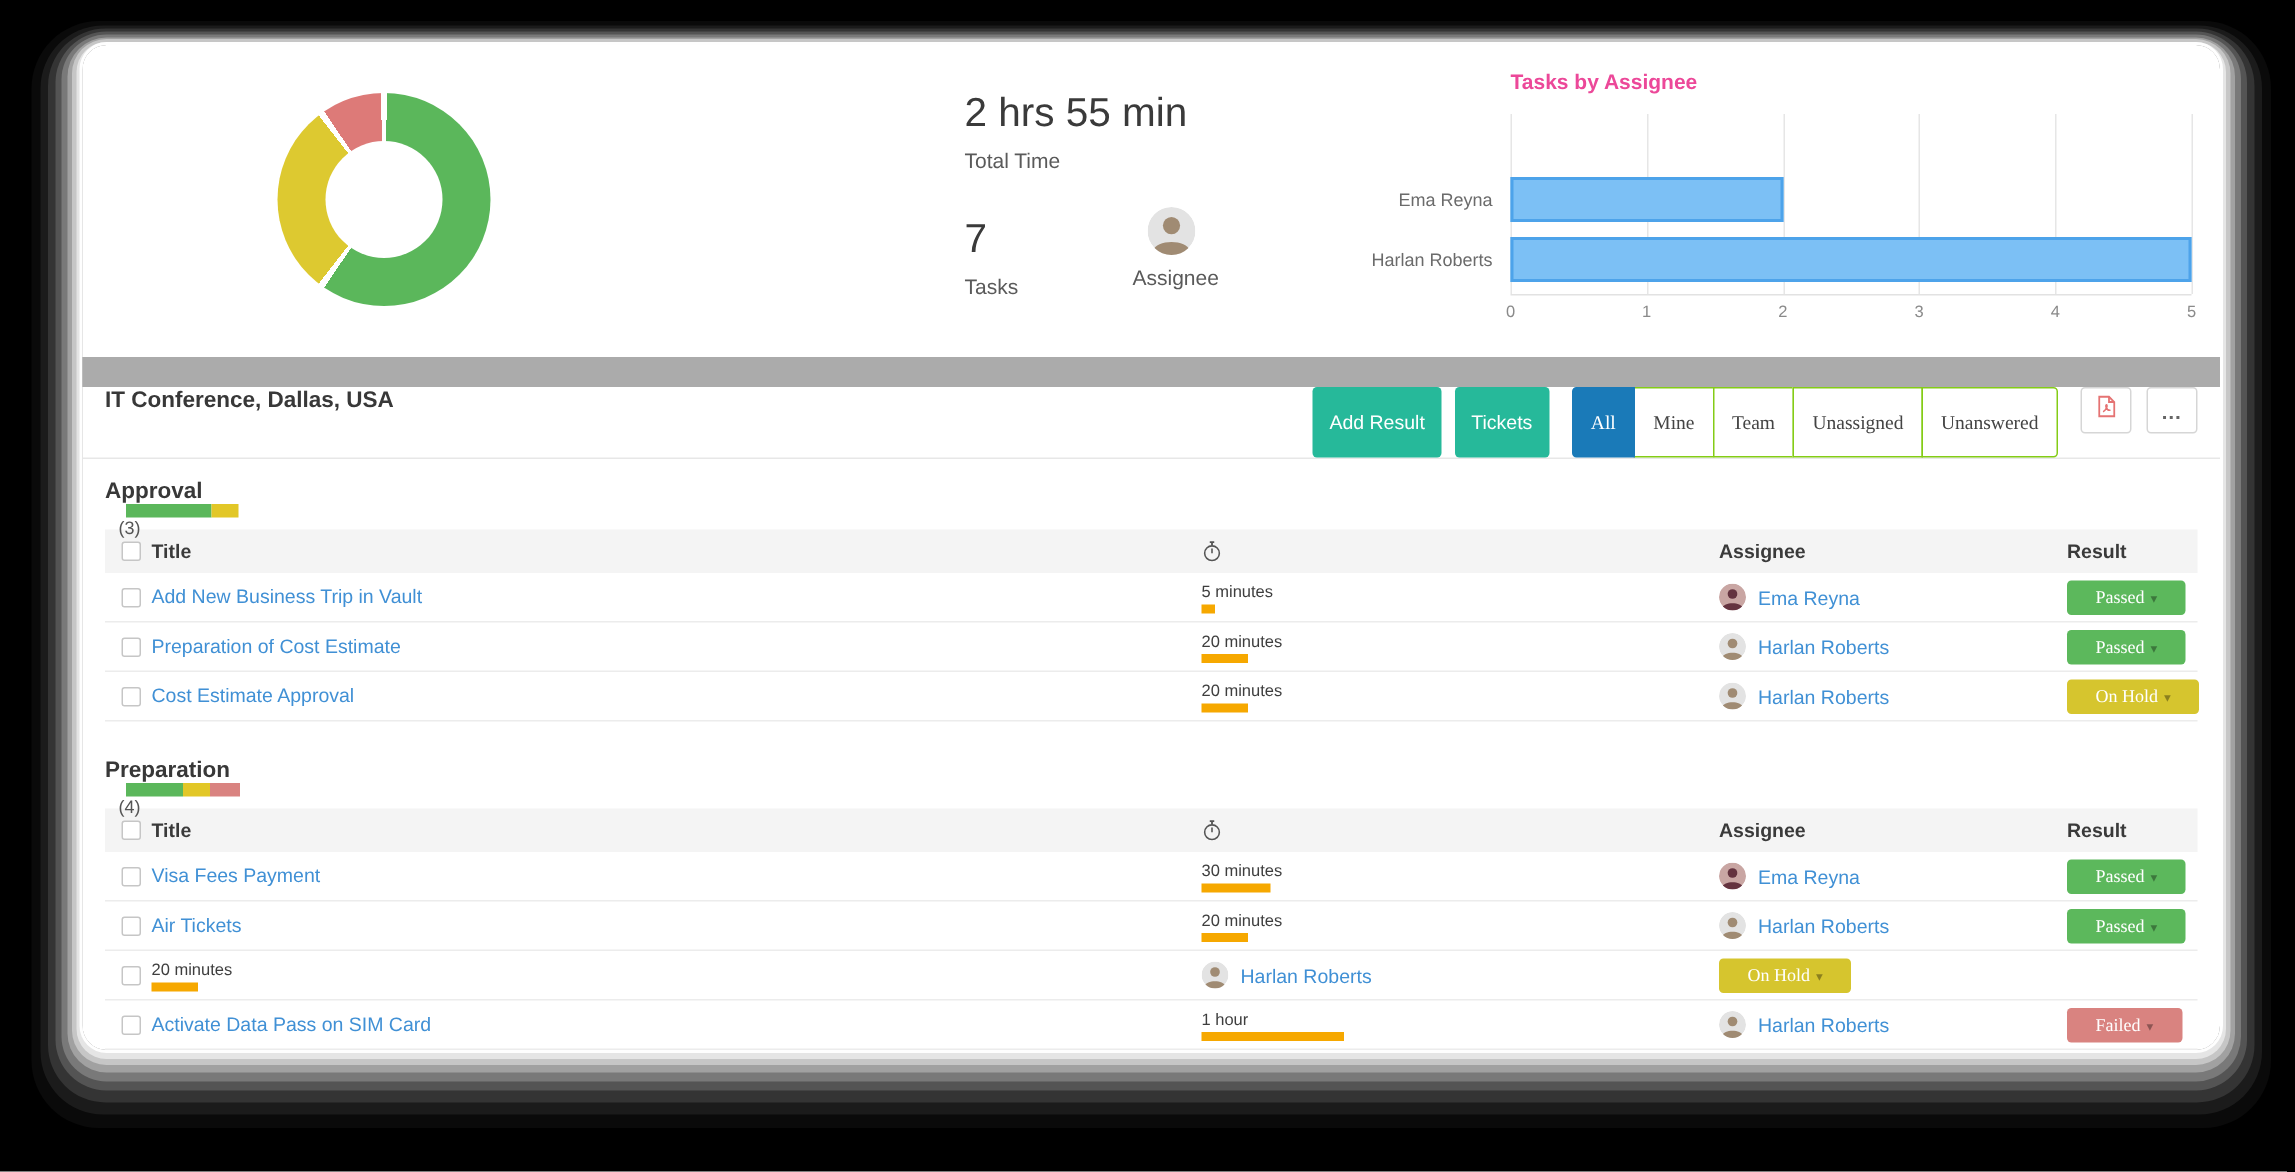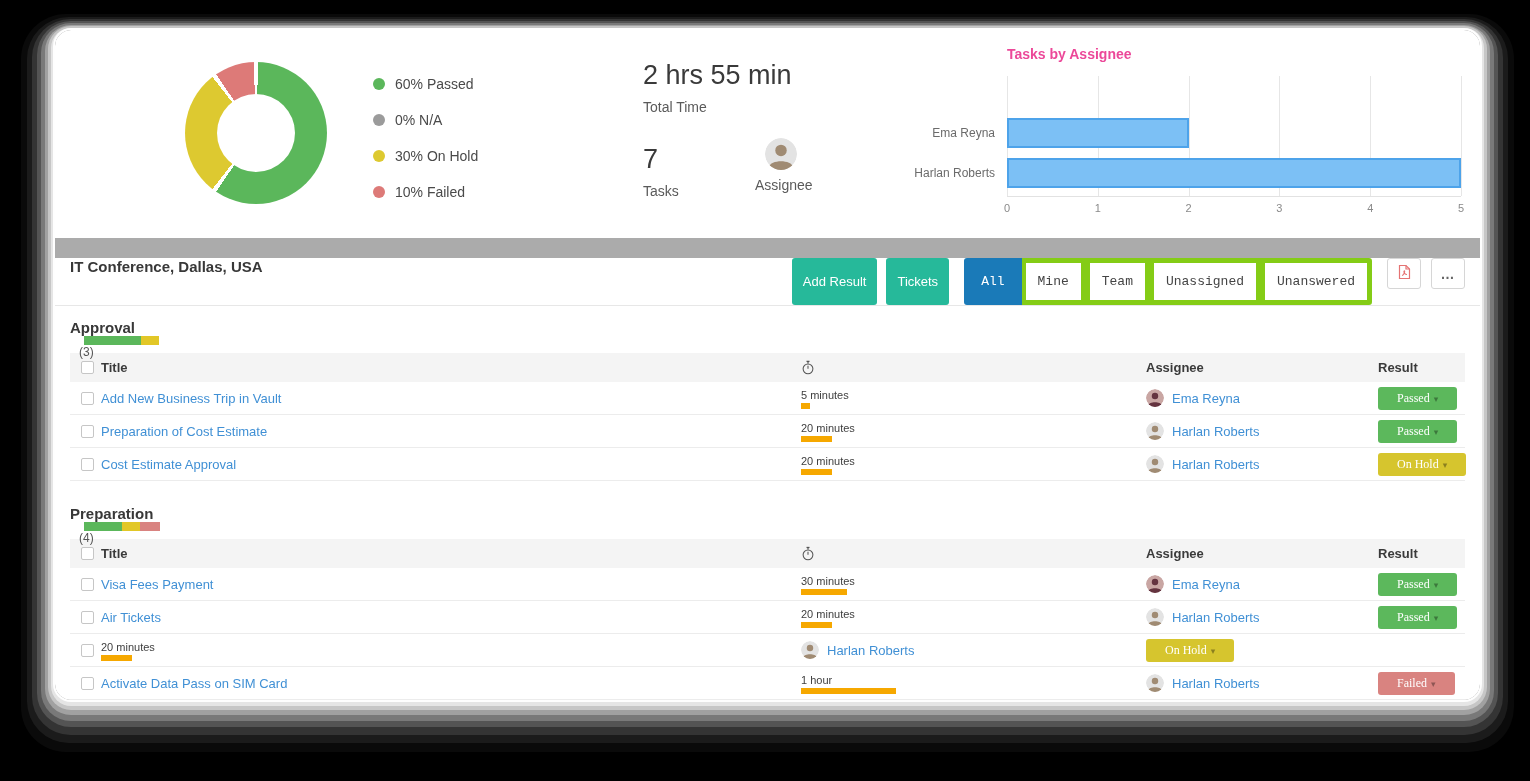--- a/index.html
+++ b/index.html
@@ -53,21 +53,21 @@
   .cat-label{position:absolute;right:calc(100% + 12px);height:30px;display:flex;align-items:center;font-size:12px;color:#6b6b6b;white-space:nowrap;}
   .xtick{position:absolute;top:126px;transform:translateX(-50%);font-size:11px;color:#8a8a8a;}
 
   
   .panel-header{height:47px;display:flex;padding:0 15px;border-bottom:1px solid #e7e7e7;}
   .panel-title{font-size:15px;font-weight:bold;color:#383838;}
   .spacer{flex:1;}
   .btn{font-family:inherit;font-size:13px;border:none;border-radius:3px;cursor:pointer;}
   .btn-teal{background:#26b99a;color:#fff;padding:7px 11px;margin-left:9px;}
   .filter-group{display:flex;margin-left:15px;}
-  .filter-btn{font-family:Liberation Mono, monospace;font-size:13px;color:#444;background:#fff;border:5px solid #84cc16;padding:6px 12px;margin-left:-1px;cursor:pointer;}
+  .filter-btn{font-family:Liberation Serif, serif;font-size:13px;color:#444;background:#fff;border:1px solid #84cc16;padding:6px 12px;margin-left:-1px;cursor:pointer;}
   .filter-btn:first-child{border-radius:3px 0 0 3px;margin-left:0;}
   .filter-btn:last-child{border-radius:0 3px 3px 0;}
   .filter-btn.active{background:#1a7ab8;border-color:#1a7ab8;color:#fff;position:relative;z-index:1;}
   .icon-btn{width:32px;height:29px;border:1px solid #d6d6d6;border-radius:3px;background:#fff;display:flex;align-items:center;justify-content:center;cursor:pointer;}
   .pdf-btn{margin-left:15px;}
   .more-btn{margin-left:10px;color:#666;font-size:14px;font-weight:bold;letter-spacing:1px;}
 
   .groups-wrap{padding:0 15px;}
   .group-section{margin-top:13px;}
   .group-section + .group-section{margin-top:24px;}
@@ -94,38 +94,20 @@
   .result-caret{margin-left:4px;font-size:9px;color:rgba(0,0,0,.35);}
   .stopwatch{display:block;}
 </style>
 </head>
 <body>
 
 <div class="stage">
 
   <div class="top-card">
     <div class="donut" id="donut" style="background: conic-gradient(rgb(255, 255, 255) 0%, rgb(255, 255, 255) 0.5%, rgb(91, 183, 91) 0.5%, rgb(91, 183, 91) 59.5%, rgb(255, 255, 255) 59.5%, rgb(255, 255, 255) 60%, rgb(255, 255, 255) 60%, rgb(255, 255, 255) 60.5%, rgb(221, 201, 48) 60.5%, rgb(221, 201, 48) 89.5%, rgb(255, 255, 255) 89.5%, rgb(255, 255, 255) 90%, rgb(255, 255, 255) 90%, rgb(255, 255, 255) 90.5%, rgb(221, 122, 120) 90.5%, rgb(221, 122, 120) 99.5%, rgb(255, 255, 255) 99.5%, rgb(255, 255, 255) 100%);"></div>
-    <div class="legend" id="legend">
-        <div class="legend-item">
-          <span class="legend-dot" style="background: rgb(91, 183, 91);"></span>
-          <span class="legend-text">60% Passed</span>
-        </div>
-        <div class="legend-item">
-          <span class="legend-dot" style="background: rgb(155, 155, 155);"></span>
-          <span class="legend-text">0% N/A</span>
-        </div>
-        <div class="legend-item">
-          <span class="legend-dot" style="background: rgb(221, 201, 48);"></span>
-          <span class="legend-text">30% On Hold</span>
-        </div>
-        <div class="legend-item">
-          <span class="legend-dot" style="background: rgb(221, 122, 120);"></span>
-          <span class="legend-text">10% Failed</span>
-        </div>
-      </div>
 
     <div class="stat stat-time">
       <div class="value">2 hrs 55 min</div>
       <div class="label">Total Time</div>
     </div>
     <div class="stat stat-tasks">
       <div class="value">7</div>
       <div class="label">Tasks</div>
     </div>
     <div class="stat stat-assignee">

